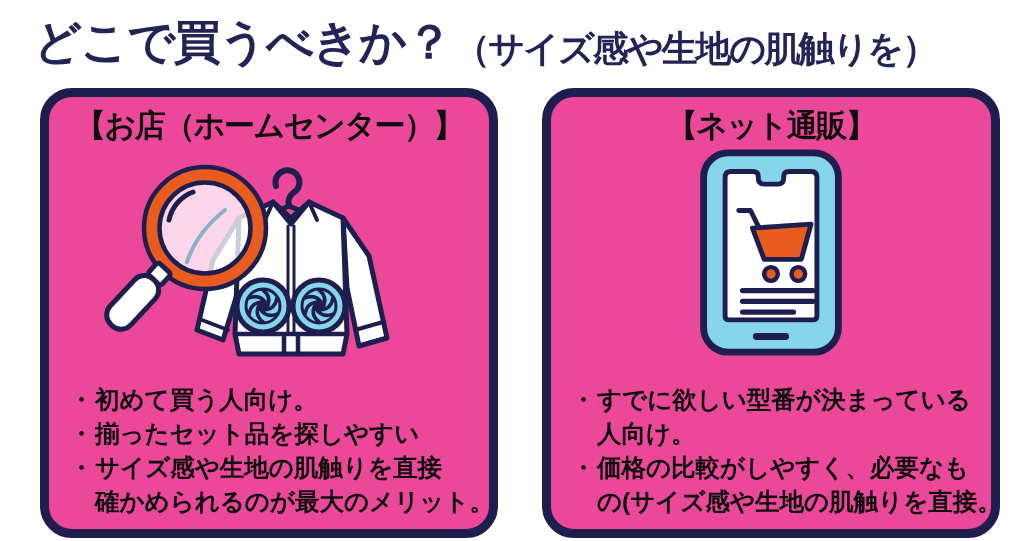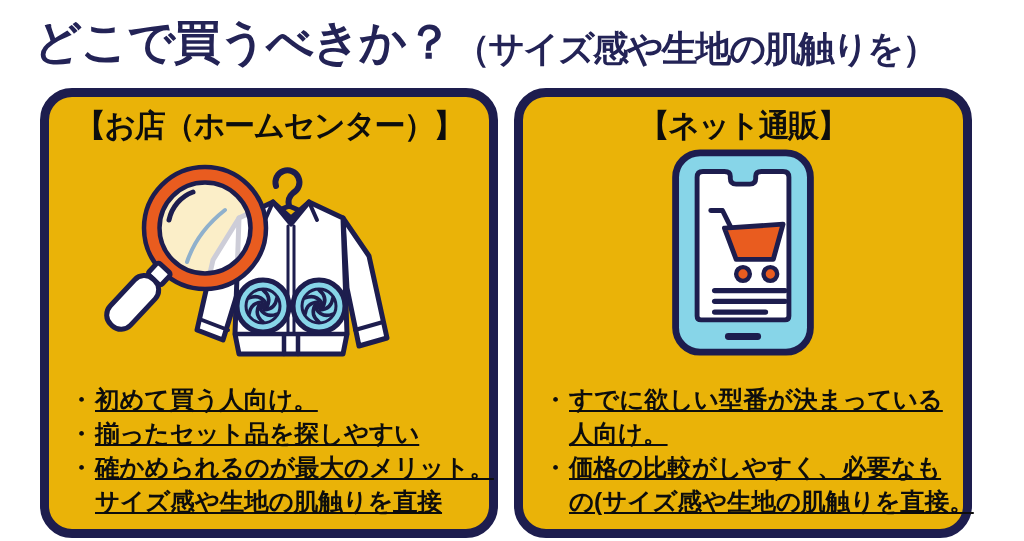--- a/index.html
+++ b/index.html
@@ -11,38 +11,38 @@
   .title{
     position:absolute;left:34px;top:4px;height:70px;
     display:flex;align-items:flex-end;white-space:nowrap;
     color:var(--title-navy,#232356);
   }
   .title-main{font-size:47px;font-weight:800;letter-spacing:-1.5px;}
   .title-sub{font-size:36px;font-weight:800;letter-spacing:-2px;margin-left:3px;}
 
   .panel{
     position:absolute;top:88px;width:458px;height:450px;box-sizing:border-box;
-    border:9px solid var(--navy,#1d1d4e);border-radius:32px;background:#eab308;
+    border:9px solid var(--navy,#1d1d4e);border-radius:32px;background:#ec4899;
   }
   .panel.left{left:40px;}
-  .panel.right{left:514px;}
+  .panel.right{left:542px;}
 
   .panel-header{
     margin-top:10px;text-align:center;font-size:31px;font-weight:800;
     color:var(--text-black,#0d0d0d);letter-spacing:-1.5px;line-height:1.25;
   }
   .illo{display:flex;justify-content:center;margin-top:2px;}
 
   .bullets{
     position:absolute;left:20px;right:4px;bottom:10px;
     font-size:24.5px;font-weight:700;color:var(--text-black,#0d0d0d);line-height:34px;
   }
   .bullet{display:flex;}
   .marker{flex:0 0 26px;}
-  .bullet-line{white-space:nowrap;text-decoration:underline;}
+  .bullet-line{white-space:nowrap;}
 
   
   .s-ink{stroke:var(--navy,#1d1d4e);stroke-linecap:round;stroke-linejoin:round;}
   .s-orange{stroke:var(--orange,#e95c1f);}
   .s-steel{stroke:#8fb0cc;stroke-linecap:round;}
   .f-none{fill:none;}
   .f-white{fill:#ffffff;}
   .f-lens{fill:rgba(255,255,255,0.78);}
   .f-blue{fill:var(--light-blue,#87d5e8);}
   .f-orange{fill:var(--orange,#e95c1f);}
@@ -137,22 +137,22 @@
     <div class="bullet">
       <span class="marker">・</span>
       <div class="bullet-text">
         <div class="bullet-line">揃ったセット品を探しやすい</div>
         <div class="bullet-line"></div>
       </div>
     </div>
     <div class="bullet">
       <span class="marker">・</span>
       <div class="bullet-text">
+        <div class="bullet-line">サイズ感や生地の肌触りを直接</div>
         <div class="bullet-line">確かめられるのが最大のメリット。</div>
-        <div class="bullet-line">サイズ感や生地の肌触りを直接</div>
       </div>
     </div>
   </div>
 </div>
 
 <div class="panel right">
   <div class="panel-header">【ネット通販】</div>
 
   <div class="illo">
     <svg width="148" height="210" viewBox="0 0 150 215">

